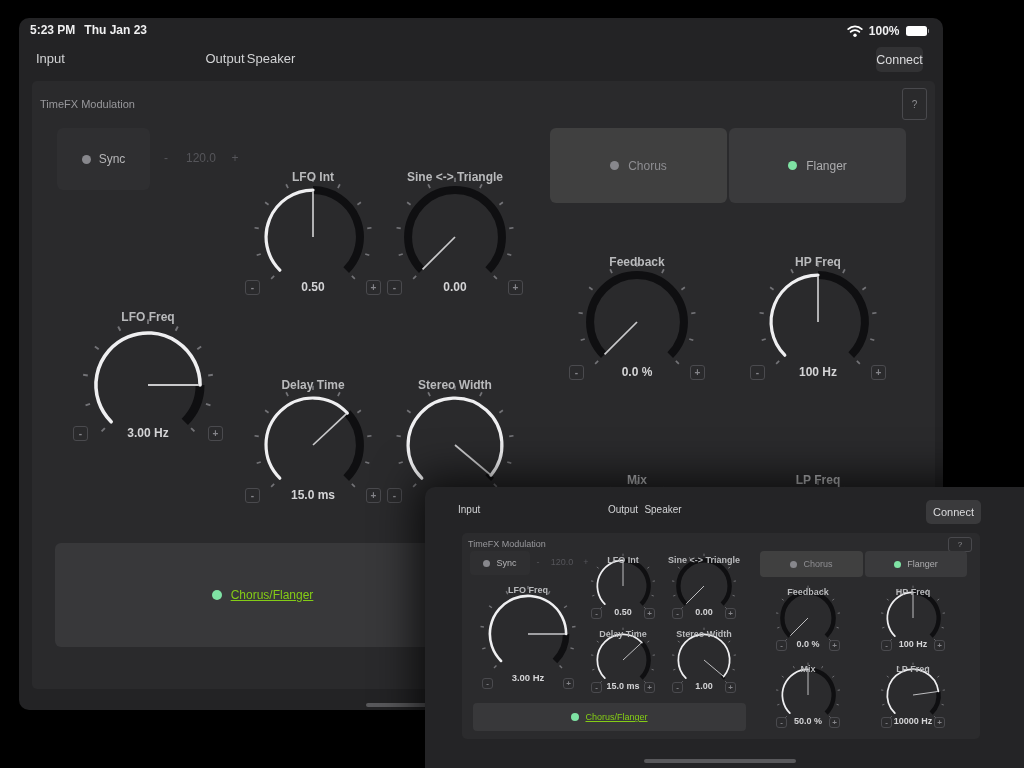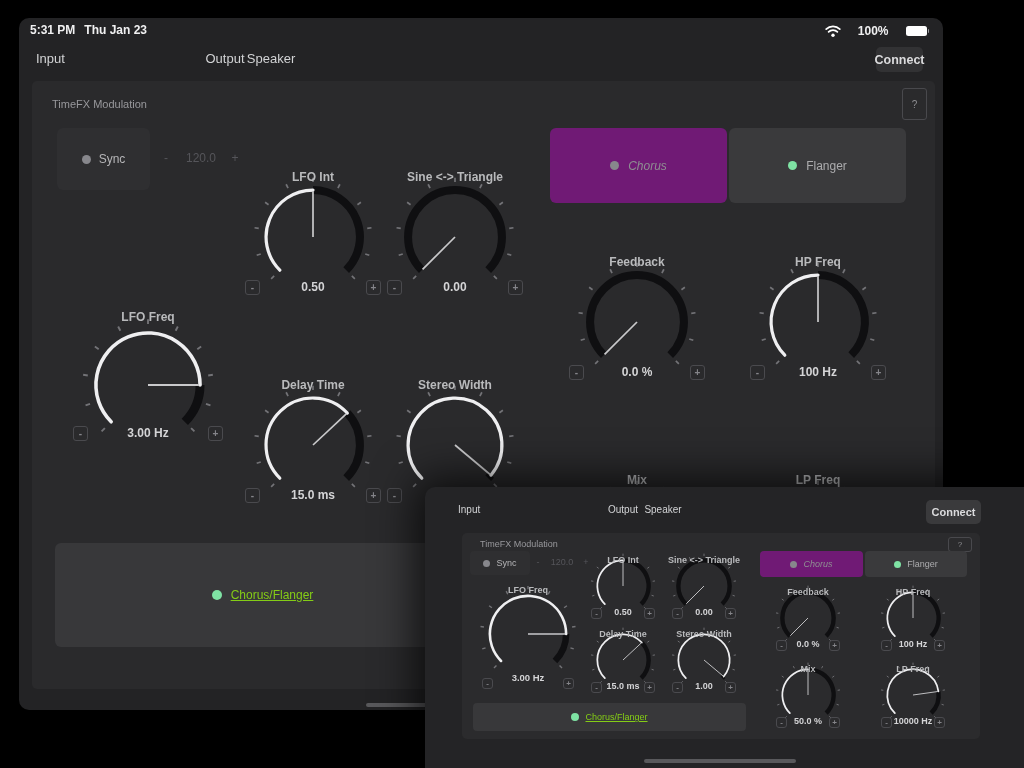--- a/index.html
+++ b/index.html
@@ -5,57 +5,57 @@
   html,body{margin:0;padding:0;}
   body{width:1024px;height:768px;background:#000;overflow:hidden;position:relative;
        font-family:"Liberation Sans",sans-serif;-webkit-font-smoothing:antialiased;}
   .abs{position:absolute;}
   .window{position:absolute;background:#232325;border-radius:10px;}
   #big-window{left:19px;top:18px;width:924px;height:692px;}
   #small-window{left:425px;top:487px;width:612px;height:300px;background:#242426;
                 box-shadow:-8px -8px 44px rgba(0,0,0,.75);}
   
   .sb-left{left:11px;top:5px;display:flex;gap:9px;color:#f0f0f1;font-size:12px;font-weight:bold;}
-  .sb-right{right:14px;top:6px;display:flex;gap:17px;align-items:center;color:#f0f0f1;
+  .sb-right{right:14px;top:6px;display:flex;gap:6px;align-items:center;color:#f0f0f1;
             font-size:12px;font-weight:bold;}
   .wifi{width:16px;height:12px;}
   .bat{display:flex;align-items:center;}
   .bat-body{width:21px;height:10px;background:#fff;border-radius:2.5px;}
   .bat-tip{width:1.5px;height:4px;background:#9a9a9d;border-radius:0 1px 1px 0;margin-left:1px;}
   
   .nav-label{color:#d2d3d5;white-space:nowrap;}
   #big-window .nav-label{font-size:13px;}
   #small-window .nav-label{font-size:10px;}
   .centered{transform:translateX(-50%);}
-  .connect-btn{display:flex;align-items:center;justify-content:center;color:#dbdbdd;border-radius:5px;font-weight:bold;}
+  .connect-btn{display:flex;align-items:center;justify-content:center;color:#dbdbdd;border-radius:5px;}
   #big-window .connect-btn{background:#323234;font-size:12.5px;}
   #small-window .connect-btn{background:#3a3a3c;font-size:11px;}
   
   .panel{position:absolute;border-radius:5px;}
   #big-panel{left:13px;top:63px;width:903px;height:608px;background:#2a2a2c;}
   #small-panel{left:37px;top:46px;width:518px;height:206px;background:#2b2b2d;}
-  .panel-title{color:#98989c;white-space:nowrap;margin-left:12px;}
+  .panel-title{color:#98989c;white-space:nowrap;}
   #big-panel .panel-title{font-size:11px;}
   #small-panel .panel-title{font-size:9px;}
   .help-btn{border:1px solid #49494d;color:#8e8e92;border-radius:3px;display:flex;
             align-items:center;justify-content:center;}
   
   .sync-btn{background:#2f2f31;border-radius:6px;display:flex;align-items:center;
             justify-content:center;color:#b5b5b7;}
   #big-panel .sync-btn{gap:8px;font-size:12px;}
   #small-panel .sync-btn{gap:6px;font-size:9px;border-radius:4px;}
   .led{border-radius:50%;flex:0 0 auto;}
   .led-off{background:#87878c;}
   .led-on{background:var(--led-on,#7fe3a4);}
   .step{color:#55555a;text-align:center;}
   #big-panel .step{font-size:12px;}
   #small-panel .step{font-size:9px;}
   
   .mode-btn{border-radius:6px;display:flex;align-items:center;justify-content:center;}
-  .mode-chorus{background:#701a75;color:#8e8e92;font-style:italic;}
+  .mode-chorus{background:#404040;color:#8e8e92;}
   .mode-flanger{background:#3a3a3c;color:#acacae;}
   #big-panel .mode-btn{gap:9px;font-size:12px;}
   #small-panel .mode-btn{gap:6px;font-size:9px;border-radius:4px;}
   
   .fx-bar{background:#38383a;border-radius:6px;display:flex;align-items:center;
           justify-content:center;color:#84cc16;text-decoration:underline;}
   #big-panel .fx-bar{gap:9px;font-size:12px;}
   #small-panel .fx-bar{gap:6px;font-size:9px;border-radius:4px;}
   .home-indicator{background:#59595c;border-radius:3px;}
   
@@ -87,21 +87,21 @@
   .lg-small .k-svg{top:50px;width:104px;height:104px;}
   .lg-small .k-label{top:1px;font-size:9px;}
   .lg-small .k-value{top:88px;font-size:9.5px;}
   .lg-small .k-btn{top:94px;width:11px;height:11px;font-size:8px;line-height:9px;}
 </style>
 </head>
 <body>
 
 <div id="big-window" class="window">
   <div class="abs sb-left">
-    <span>5:31 PM</span>
+    <span>5:23 PM</span>
     <span>Thu Jan 23</span>
   </div>
   <div class="abs sb-right">
     <svg class="wifi" viewBox="0 0 16 12">
       <path d="M1.2 4.2 A 9.6 9.6 0 0 1 14.8 4.2" stroke="#fff" stroke-width="1.7" fill="none" stroke-linecap="round"></path>
       <path d="M3.6 6.9 A 6.2 6.2 0 0 1 12.4 6.9" stroke="#fff" stroke-width="1.7" fill="none" stroke-linecap="round"></path>
       <circle cx="8" cy="10.2" r="1.7" fill="#fff"></circle>
     </svg>
     <span>100%</span>
     <span class="bat">

